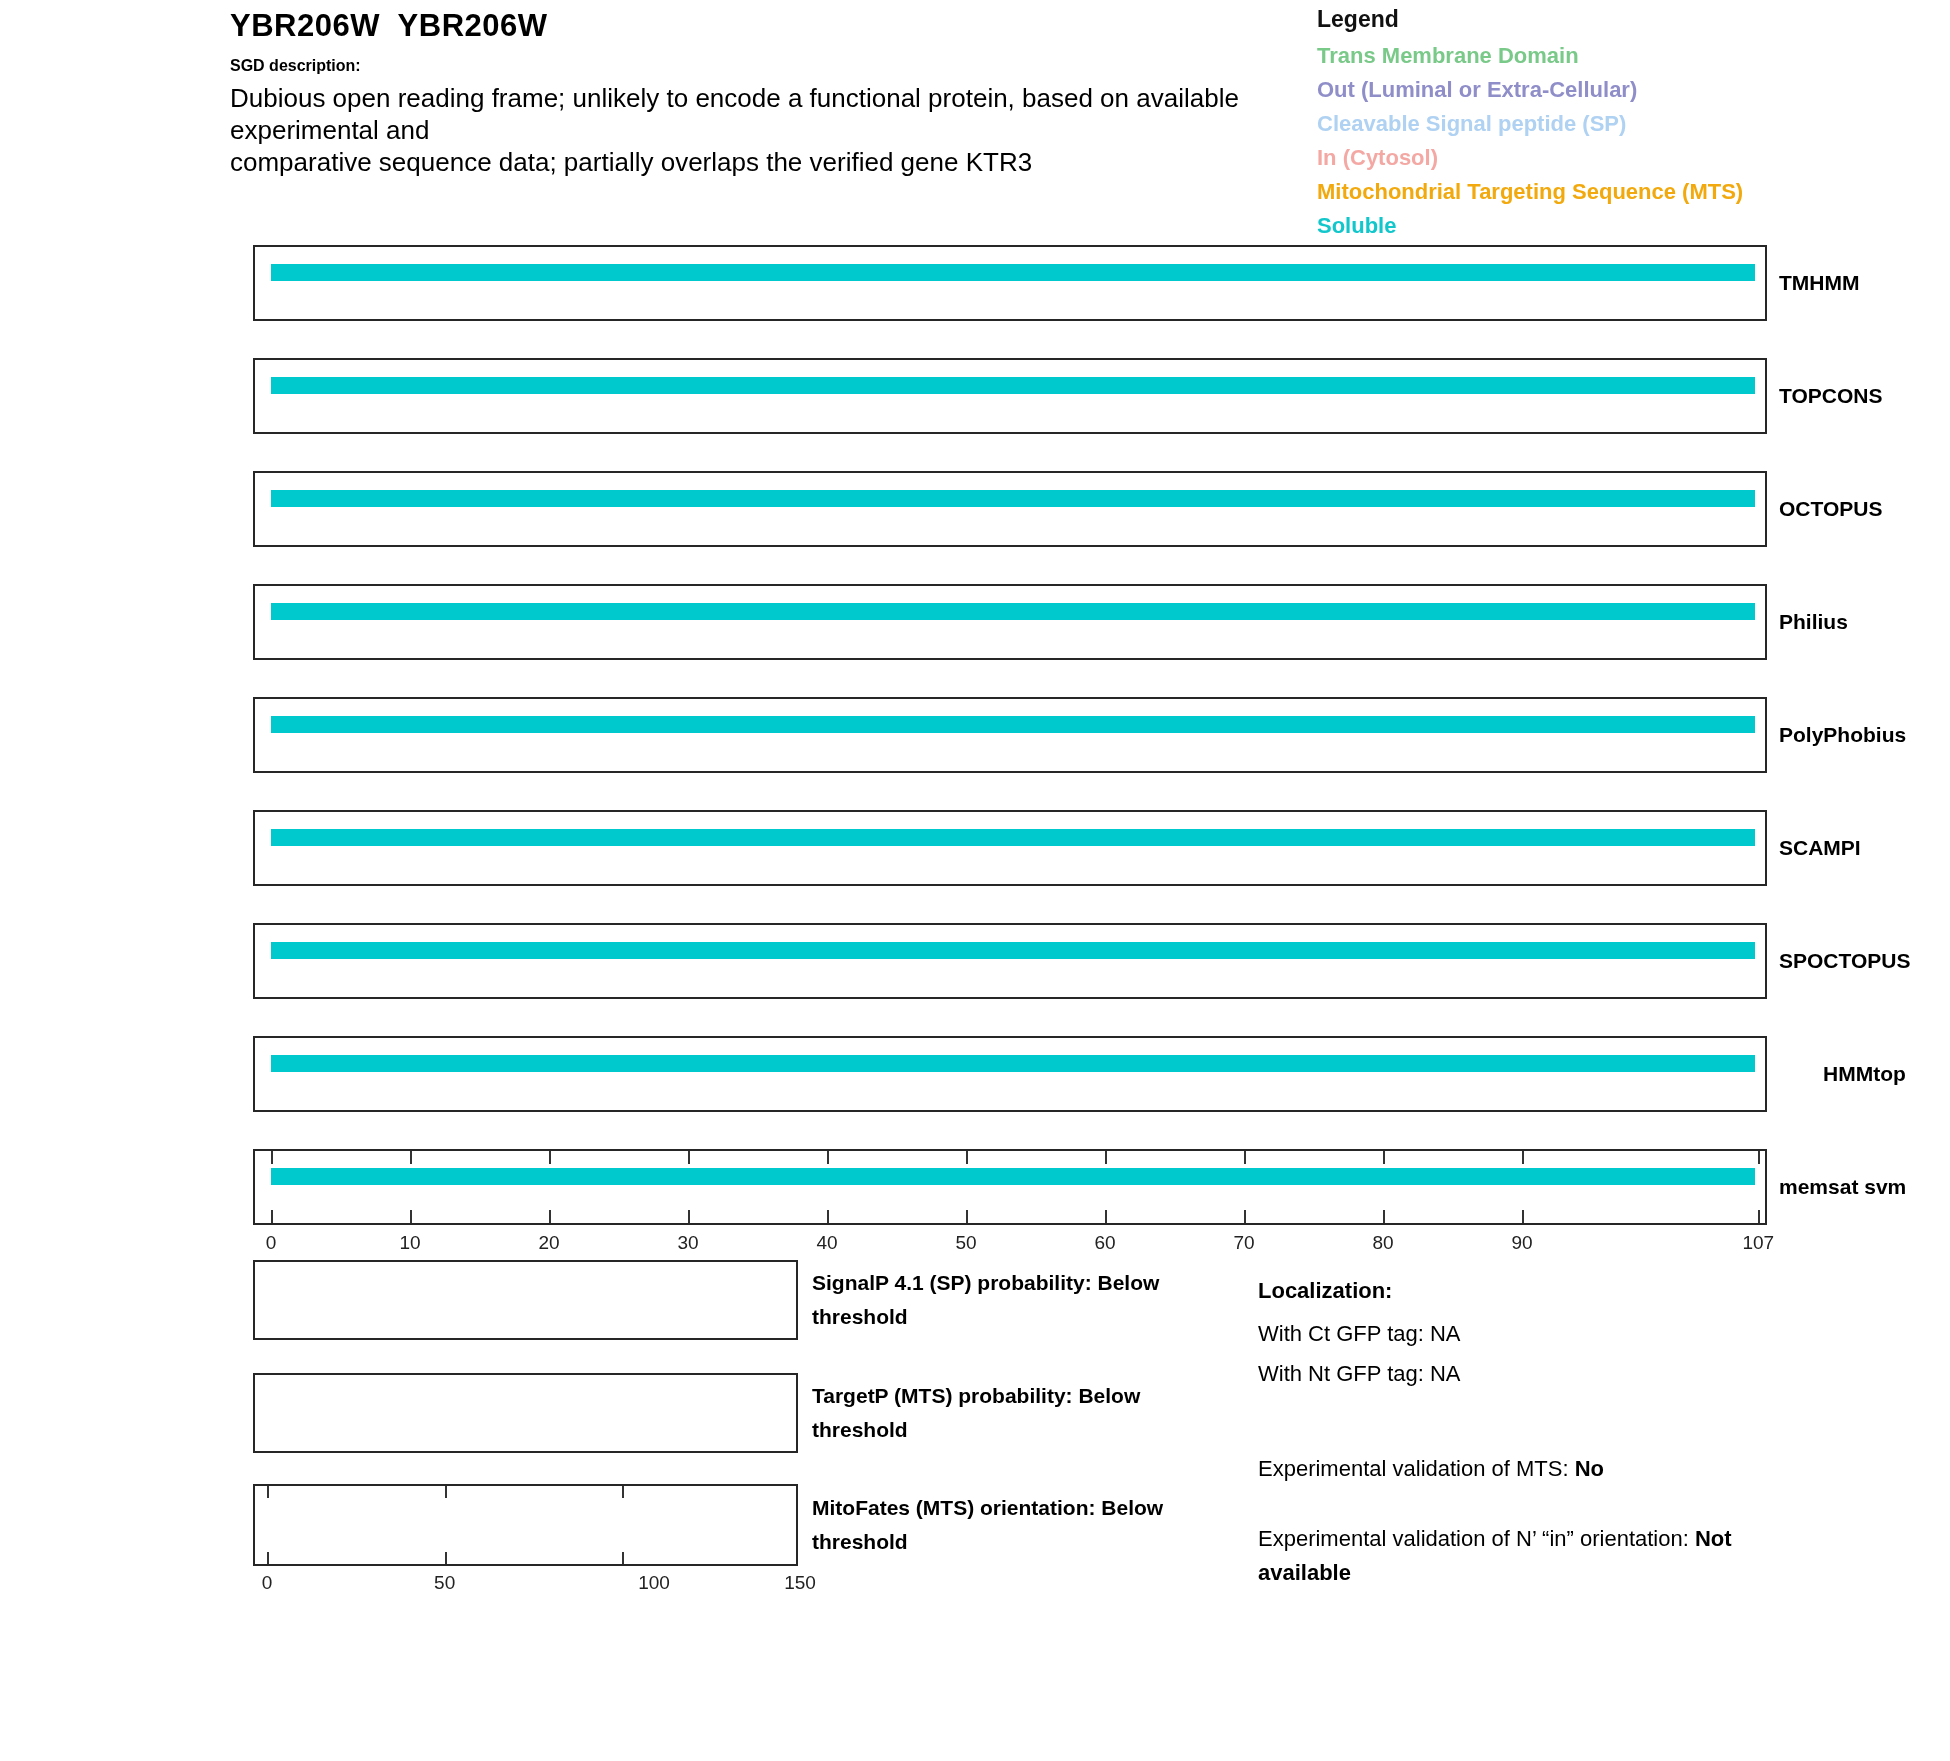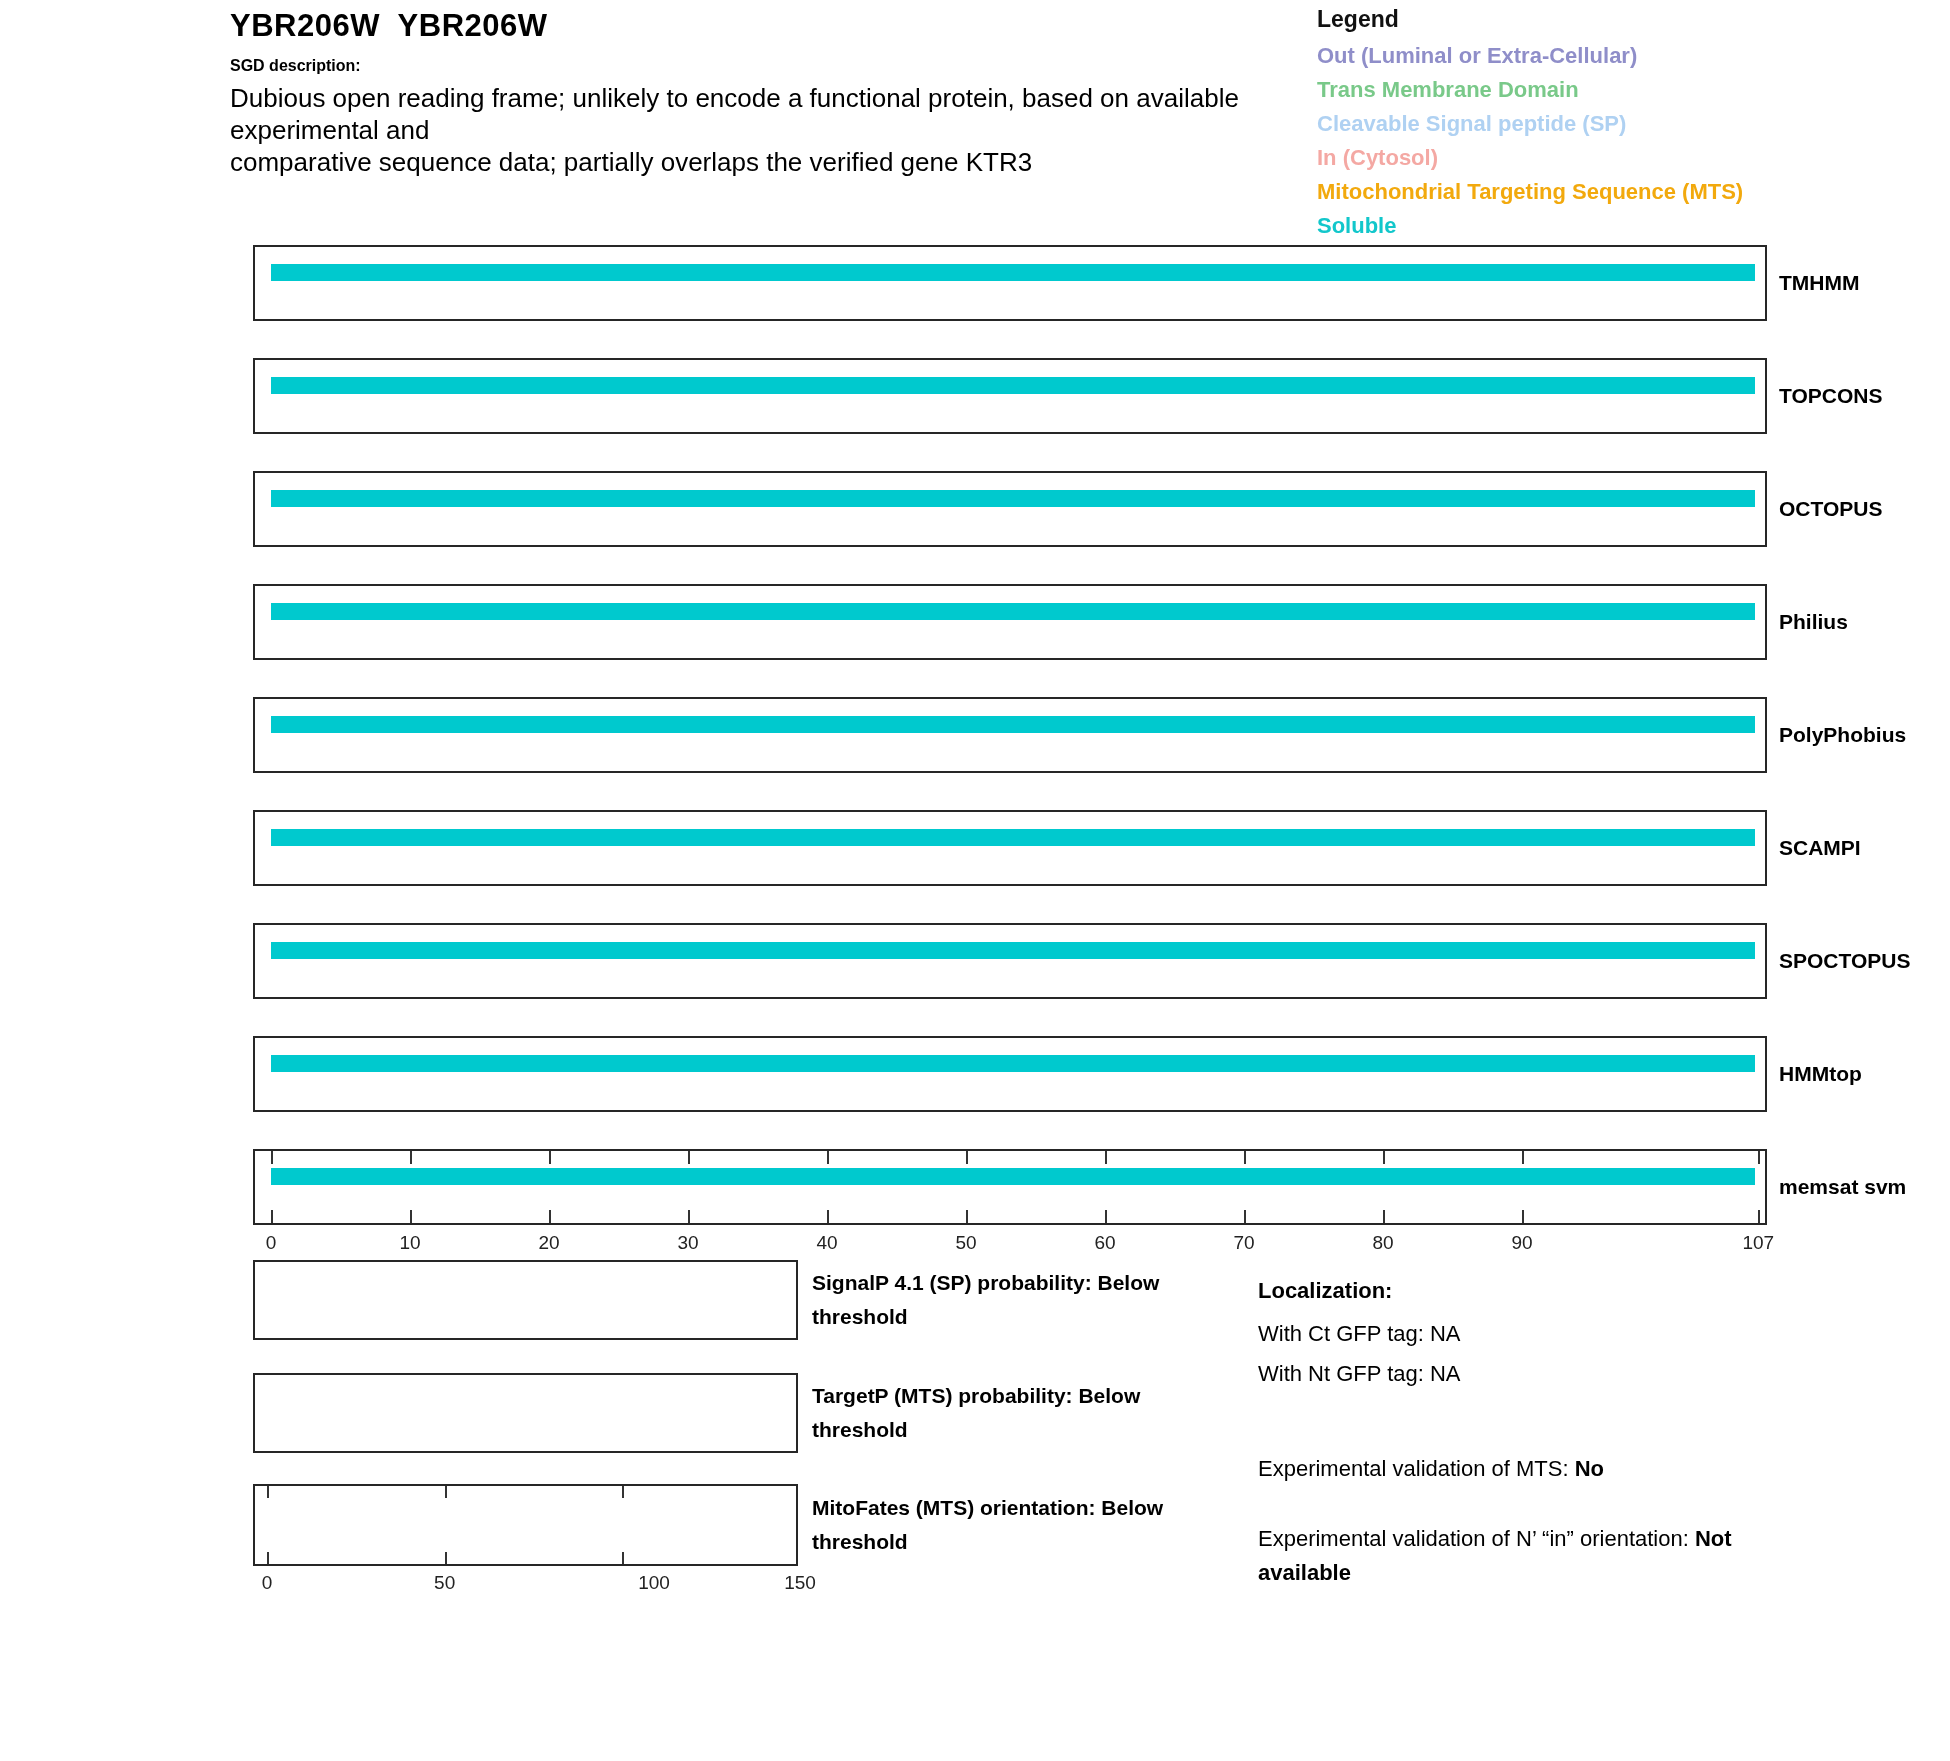--- a/index.html
+++ b/index.html
@@ -61,22 +61,22 @@
 <body>
 
 <div class="abs title">YBR206W  YBR206W</div>
 <div class="abs sgd-heading">SGD description:</div>
 <div class="abs sgd-desc">Dubious open reading frame; unlikely to encode a functional protein, based on available experimental and
 comparative sequence data; partially overlaps the verified gene KTR3</div>
 
 <div class="abs legend">
   <div class="legend-title">Legend</div>
   <div id="legend-items">
+      <div class="legend-item" style="color: rgb(121, 201, 137);">Trans Membrane Domain</div>
       <div class="legend-item" style="color: rgb(143, 142, 201);">Out (Luminal or Extra-Cellular)</div>
-      <div class="legend-item" style="color: rgb(121, 201, 137);">Trans Membrane Domain</div>
       <div class="legend-item" style="color: rgb(175, 209, 242);">Cleavable Signal peptide (SP)</div>
       <div class="legend-item" style="color: rgb(244, 168, 163);">In (Cytosol)</div>
       <div class="legend-item" style="color: rgb(242, 169, 13);">Mitochondrial Targeting Sequence (MTS)</div>
       <div class="legend-item" style="color: rgb(18, 199, 203);">Soluble</div>
     </div>
 </div>
 
 <div id="tracks">
     <div class="abs track-box" style="top: 245px;">
       <div class="seg-bar" style="left: 16px; width: 1484.3px; background: rgb(0, 201, 206);"></div>
@@ -102,21 +102,21 @@
       <div class="seg-bar" style="left: 16px; width: 1484.3px; background: rgb(0, 201, 206);"></div>
     </div>
     <div class="abs track-label" style="top: 810px;">SCAMPI</div>
     <div class="abs track-box" style="top: 923px;">
       <div class="seg-bar" style="left: 16px; width: 1484.3px; background: rgb(0, 201, 206);"></div>
     </div>
     <div class="abs track-label" style="top: 923px;">SPOCTOPUS</div>
     <div class="abs track-box" style="top: 1036px;">
       <div class="seg-bar" style="left: 16px; width: 1484.3px; background: rgb(0, 201, 206);"></div>
     </div>
-    <div class="abs track-label" style="top: 1036px;">HMMtop</div>
+    <div class="abs track-label" style="top: 1036px; margin-left: 44px;">HMMtop</div>
     <div class="abs track-box" style="top: 1149px;">
       <div class="seg-bar" style="left: 16px; width: 1484.3px; background: rgb(0, 201, 206);"></div>
       <div class="tick tick-top" style="left: 16px;"></div>
       <div class="tick tick-bot" style="left: 16px;"></div>
       <div class="tick tick-top" style="left: 155px;"></div>
       <div class="tick tick-bot" style="left: 155px;"></div>
       <div class="tick tick-top" style="left: 294px;"></div>
       <div class="tick tick-bot" style="left: 294px;"></div>
       <div class="tick tick-top" style="left: 433px;"></div>
       <div class="tick tick-bot" style="left: 433px;"></div>

